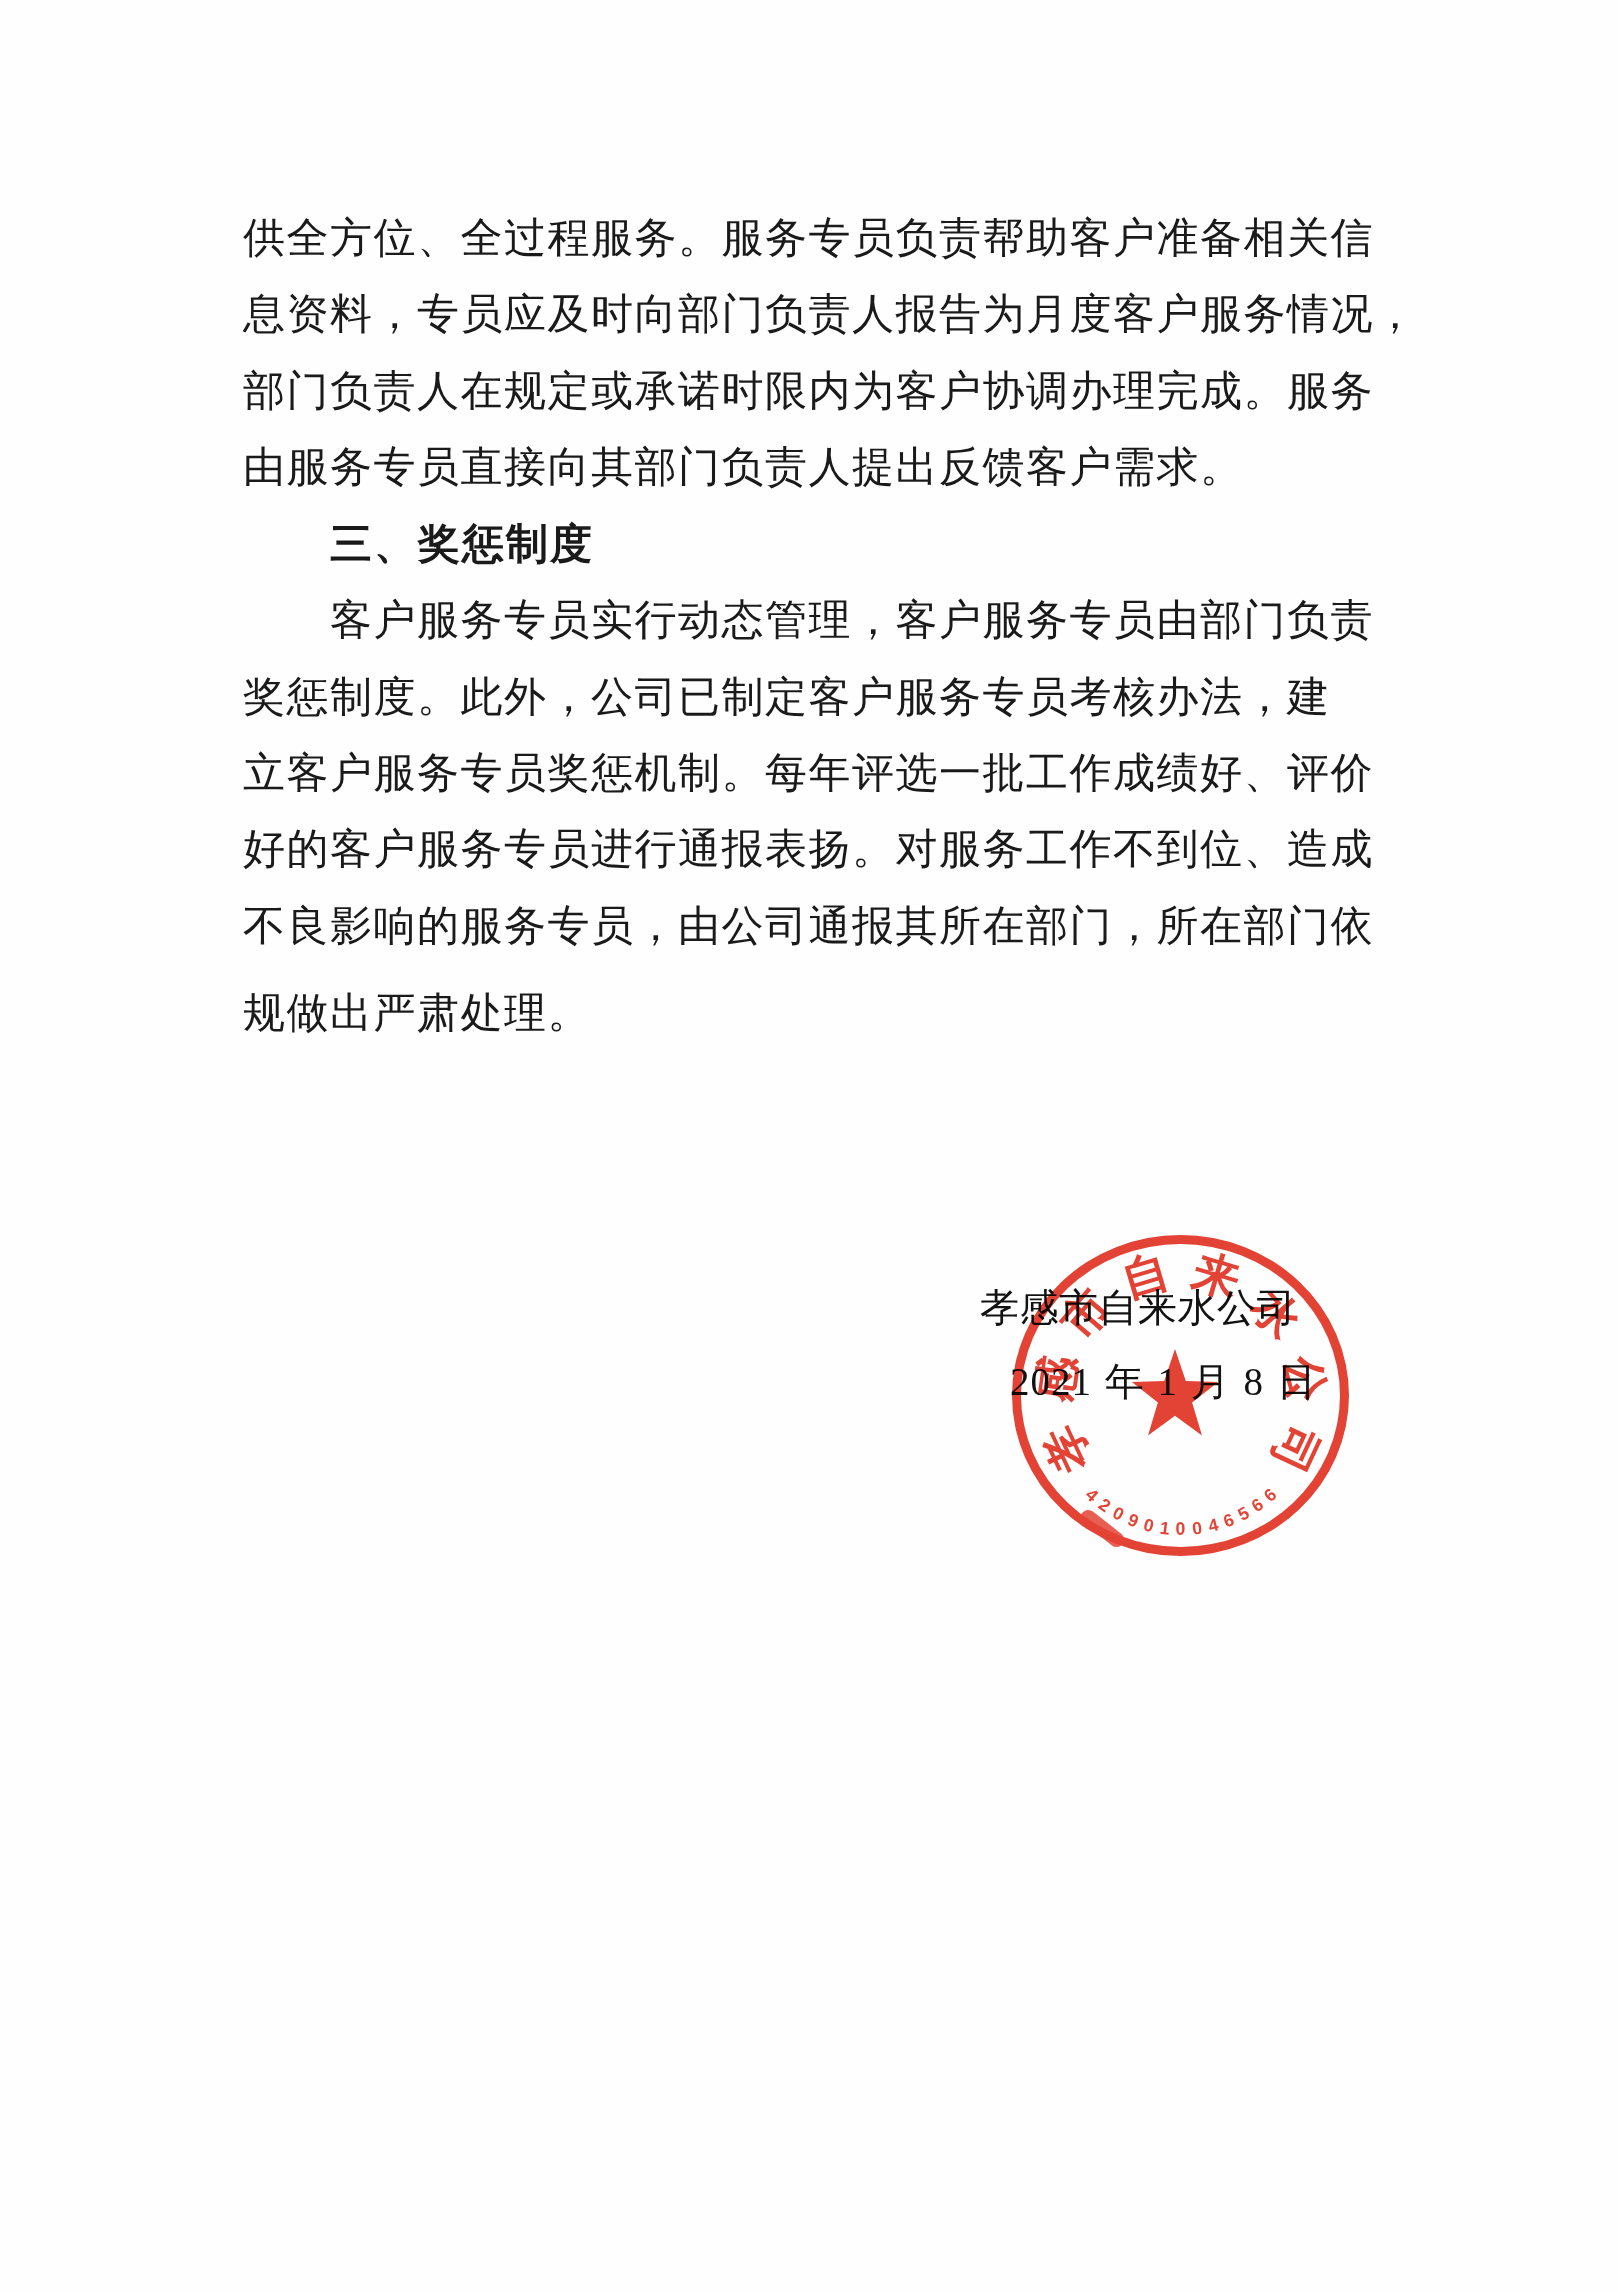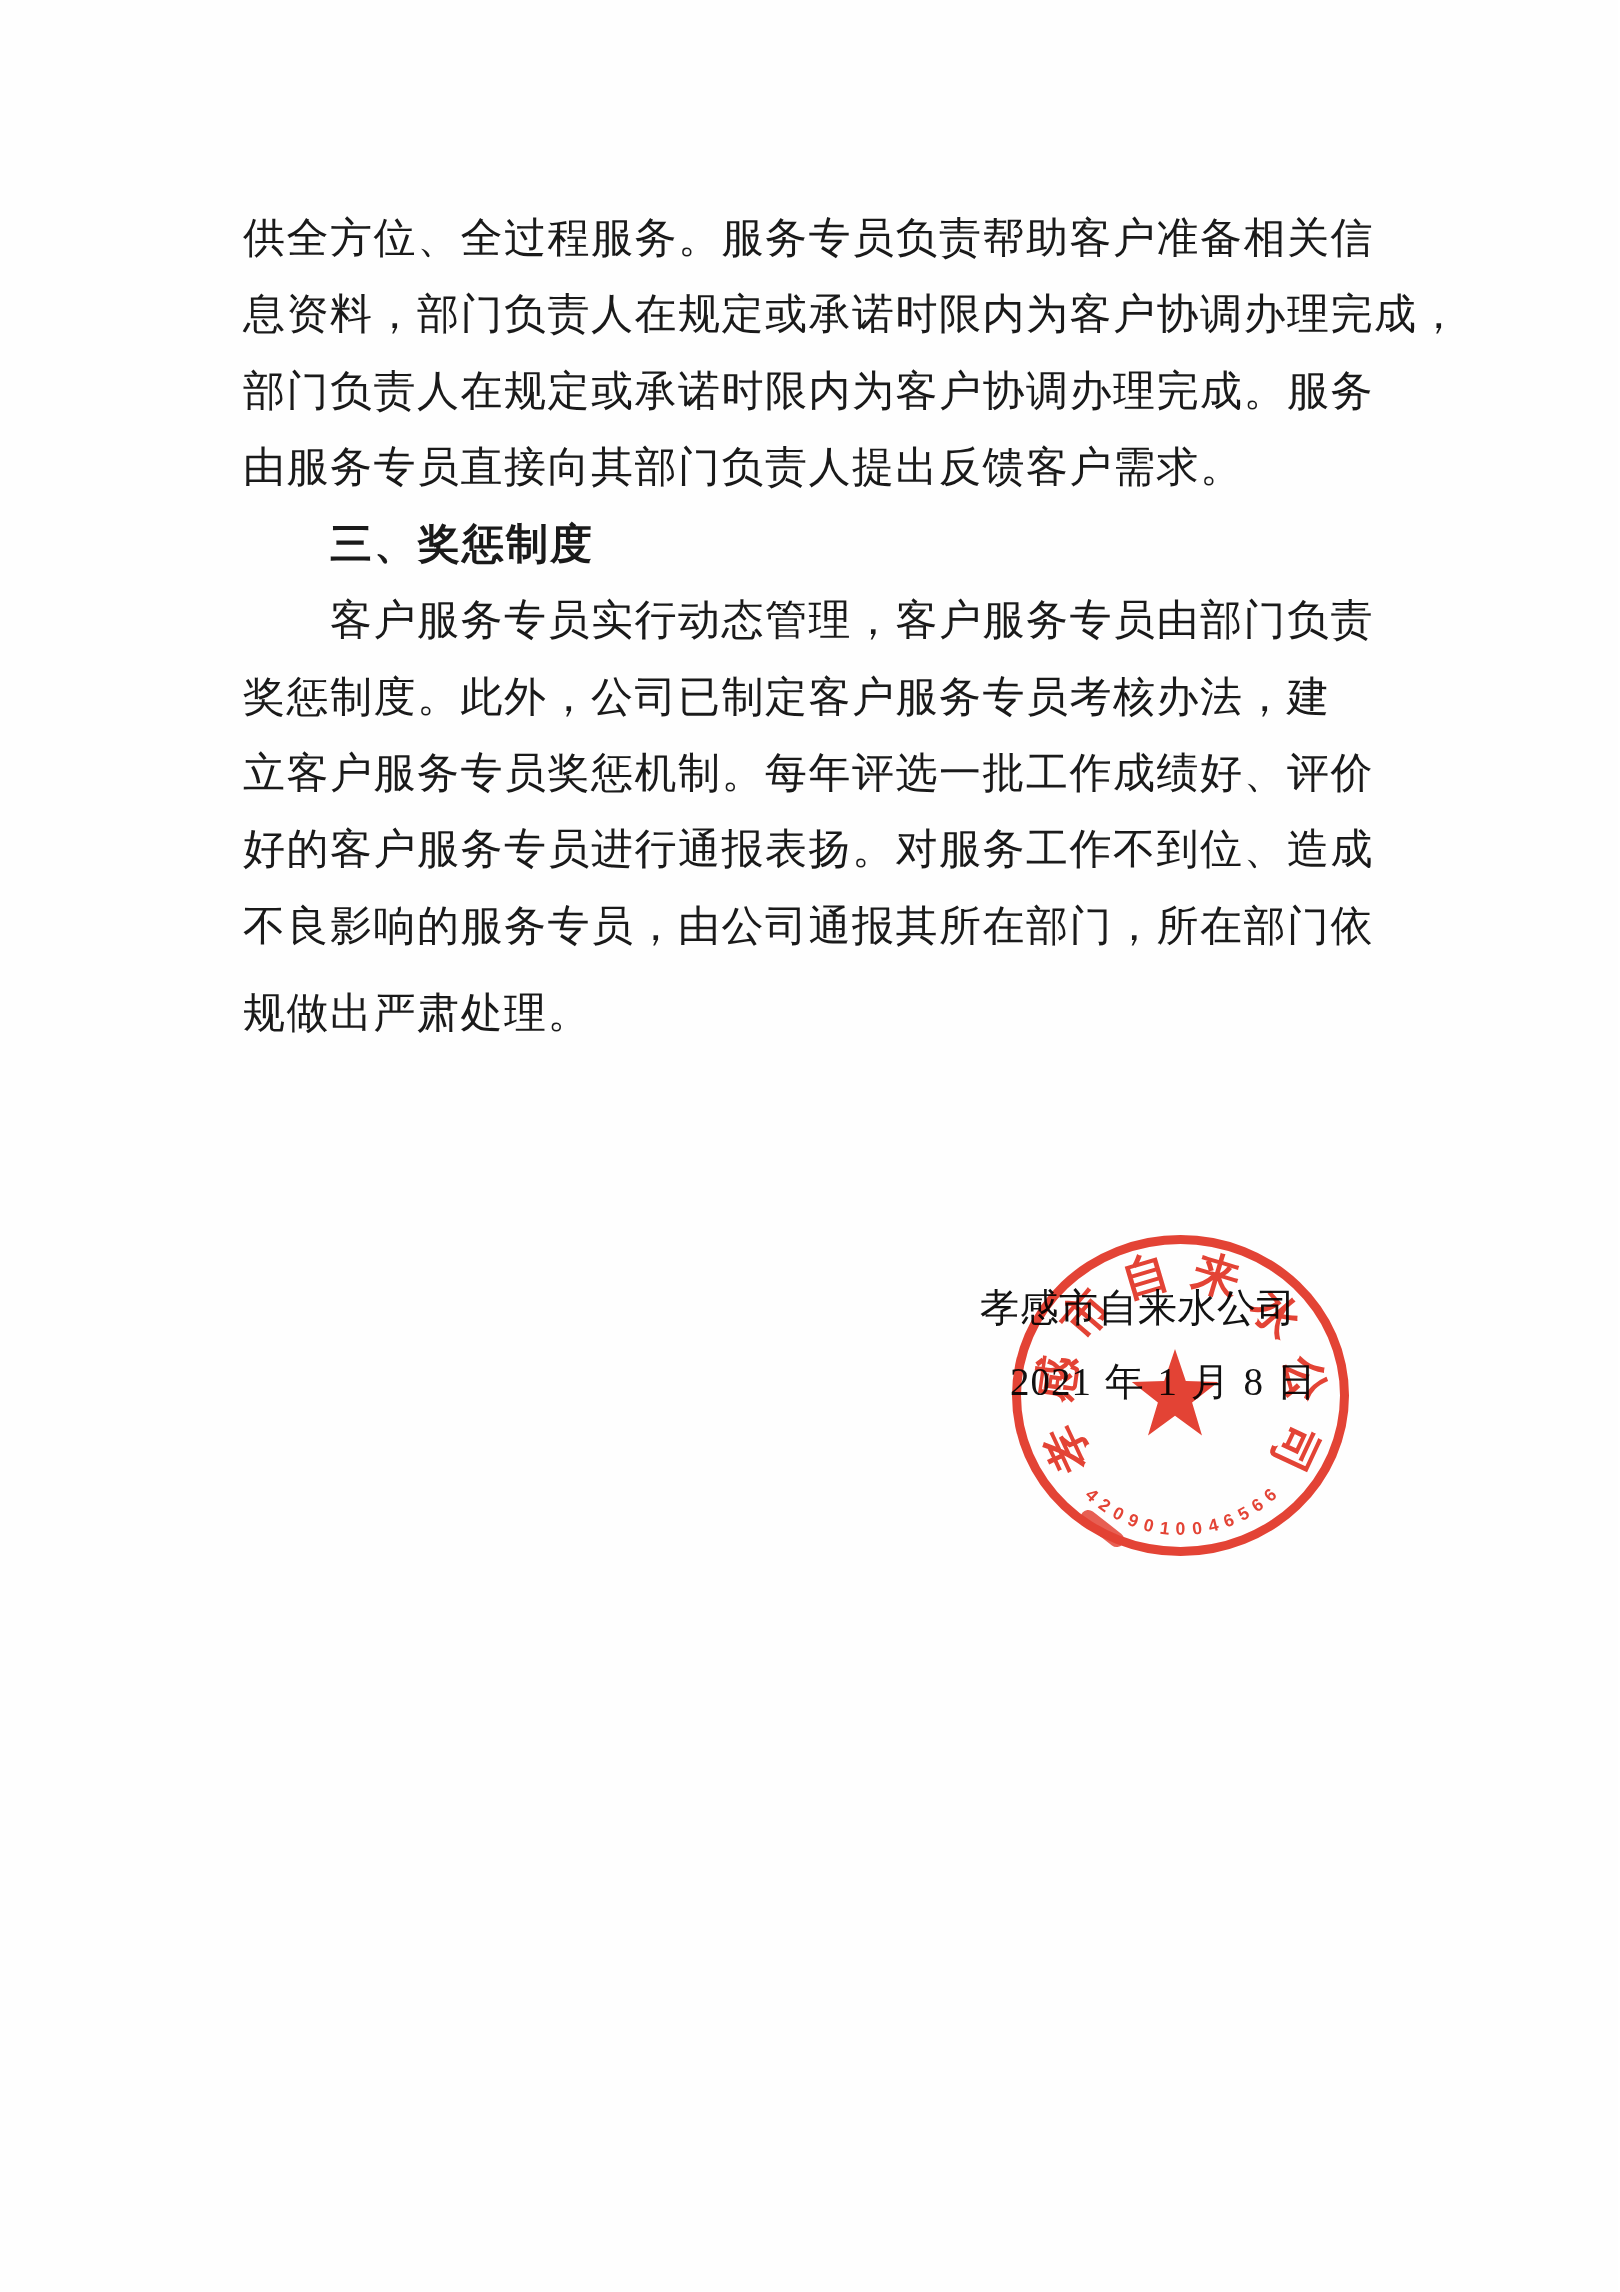--- a/index.html
+++ b/index.html
@@ -97,21 +97,21 @@
     opacity:0.85;
   }
 </style>
 </head>
 <body>
 
 <div class="page">
 
   <div>
       <div class="body-line" style="top: 208px;">供全方位、全过程服务。服务专员负责帮助客户准备相关信</div>
-      <div class="body-line" style="top: 284px;">息资料，部门负责人在规定或承诺时限内为客户协调办理完成，</div>
+      <div class="body-line" style="top: 284px;">息资料，专员应及时向部门负责人报告为月度客户服务情况，</div>
       <div class="body-line" style="top: 361px;">部门负责人在规定或承诺时限内为客户协调办理完成。服务</div>
       <div class="body-line" style="top: 437px;">由服务专员直接向其部门负责人提出反馈客户需求。</div>
       <div class="body-line hd ind" style="top: 514px;">三、奖惩制度</div>
       <div class="body-line ind" style="top: 590px;">客户服务专员实行动态管理，客户服务专员由部门负责</div>
       <div class="body-line" style="top: 667px;">奖惩制度。此外，公司已制定客户服务专员考核办法，建</div>
       <div class="body-line" style="top: 743px;">立客户服务专员奖惩机制。每年评选一批工作成绩好、评价</div>
       <div class="body-line" style="top: 819px;">好的客户服务专员进行通报表扬。对服务工作不到位、造成</div>
       <div class="body-line" style="top: 896px;">不良影响的服务专员，由公司通报其所在部门，所在部门依</div>
       <div class="body-line" style="top: 972px; margin-top: 11px;">规做出严肃处理。</div>
     </div>

